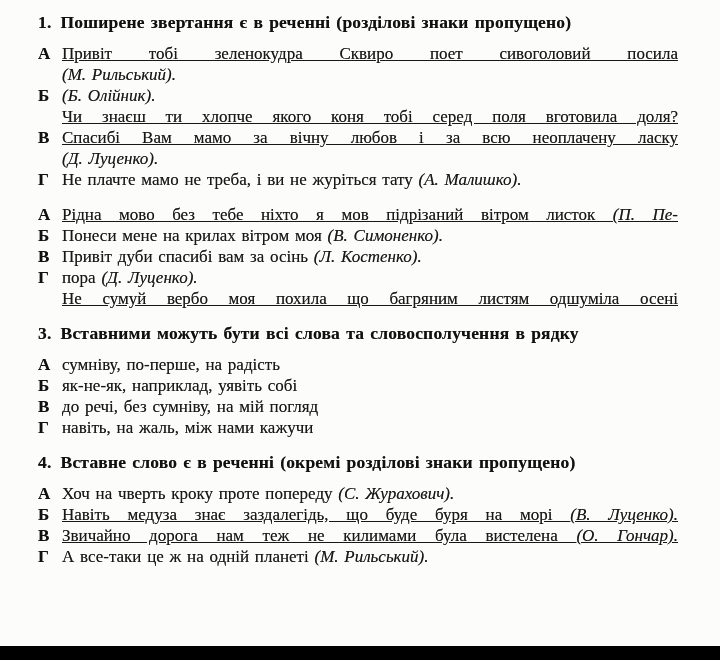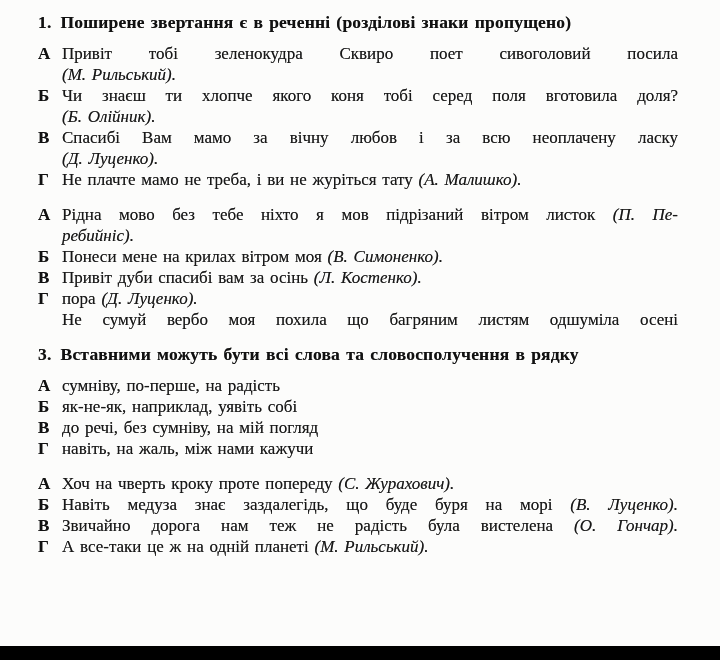--- a/index.html
+++ b/index.html
@@ -40,21 +40,21 @@
     color: #111;
   }
   .opt-lines {
     flex: 1;
     min-width: 0;
     font-size: 17px;
     line-height: 21px;
     word-spacing: 1.5px;
   }
   .line { white-space: normal; }
-  .line.j { text-align: justify; text-align-last: justify; }
+  .line.j { text-align: justify; text-align-last: justify; text-decoration: underline; }
   .it { font-style: italic; }
   .page, .page * { text-shadow: 0 0 0.5px rgba(10,10,10,0.55); }
   .black-bar {
     position: absolute;
     left: 0;
     bottom: 0;
     width: 720px;
     height: 14px;
     background: #000;
     text-shadow: none;
@@ -73,22 +73,22 @@
           <div class="option">
             <div class="opt-letter">А</div>
             <div class="opt-lines">
               <div class="line j"><span>Привіт тобі зеленокудра Сквиро поет сивоголовий посила</span></div>
               <div class="line"><span class="it">(М. Рильський).</span></div>
             </div>
           </div>
           <div class="option">
             <div class="opt-letter">Б</div>
             <div class="opt-lines">
+              <div class="line"><span class="it">(Б. Олійник).</span></div>
               <div class="line j"><span>Чи знаєш ти хлопче якого коня тобі серед поля вготовила доля?</span></div>
-              <div class="line"><span class="it">(Б. Олійник).</span></div>
             </div>
           </div>
           <div class="option">
             <div class="opt-letter">В</div>
             <div class="opt-lines">
               <div class="line j"><span>Спасибі Вам мамо за вічну любов і за всю неоплачену ласку</span></div>
               <div class="line"><span class="it">(Д. Луценко).</span></div>
             </div>
           </div>
           <div class="option">
@@ -100,21 +100,20 @@
         </div>
       </div>
       <div class="question">
         <div class="q-title">
         </div>
         <div class="options">
           <div class="option">
             <div class="opt-letter">А</div>
             <div class="opt-lines">
               <div class="line j"><span>Рідна мово без тебе ніхто я мов підрізаний вітром листок </span><span class="it">(П. Пе-</span></div>
-              <div class="line"><span class="it">ребийніс).</span></div>
             </div>
           </div>
           <div class="option">
             <div class="opt-letter">Б</div>
             <div class="opt-lines">
               <div class="line"><span>Понеси мене на крилах вітром моя </span><span class="it">(В. Симоненко).</span></div>
             </div>
           </div>
           <div class="option">
             <div class="opt-letter">В</div>
@@ -156,37 +155,40 @@
           </div>
           <div class="option">
             <div class="opt-letter">Г</div>
             <div class="opt-lines">
               <div class="line"><span>навіть, на жаль, між нами кажучи</span></div>
             </div>
           </div>
         </div>
       </div>
       <div class="question">
+        <div class="q-title">
+          <div class="t-line"><span class="q-num">4.</span><span>Вставне слово є в реченні (окремі розділові знаки пропущено)</span></div>
+        </div>
         <div class="options">
           <div class="option">
             <div class="opt-letter">А</div>
             <div class="opt-lines">
               <div class="line"><span>Хоч на чверть кроку проте попереду </span><span class="it">(С. Журахович).</span></div>
             </div>
           </div>
           <div class="option">
             <div class="opt-letter">Б</div>
             <div class="opt-lines">
               <div class="line j"><span>Навіть медуза знає заздалегідь, що буде буря на морі </span><span class="it">(В. Луценко).</span></div>
             </div>
           </div>
           <div class="option">
             <div class="opt-letter">В</div>
             <div class="opt-lines">
-              <div class="line j"><span>Звичайно дорога нам теж не радість була вистелена </span><span class="it">(О. Гончар).</span></div>
+              <div class="line j"><span>Звичайно дорога нам теж не килимами була вистелена </span><span class="it">(О. Гончар).</span></div>
             </div>
           </div>
           <div class="option">
             <div class="opt-letter">Г</div>
             <div class="opt-lines">
               <div class="line"><span>А все-таки це ж на одній планеті </span><span class="it">(М. Рильський).</span></div>
             </div>
           </div>
         </div>
       </div>

